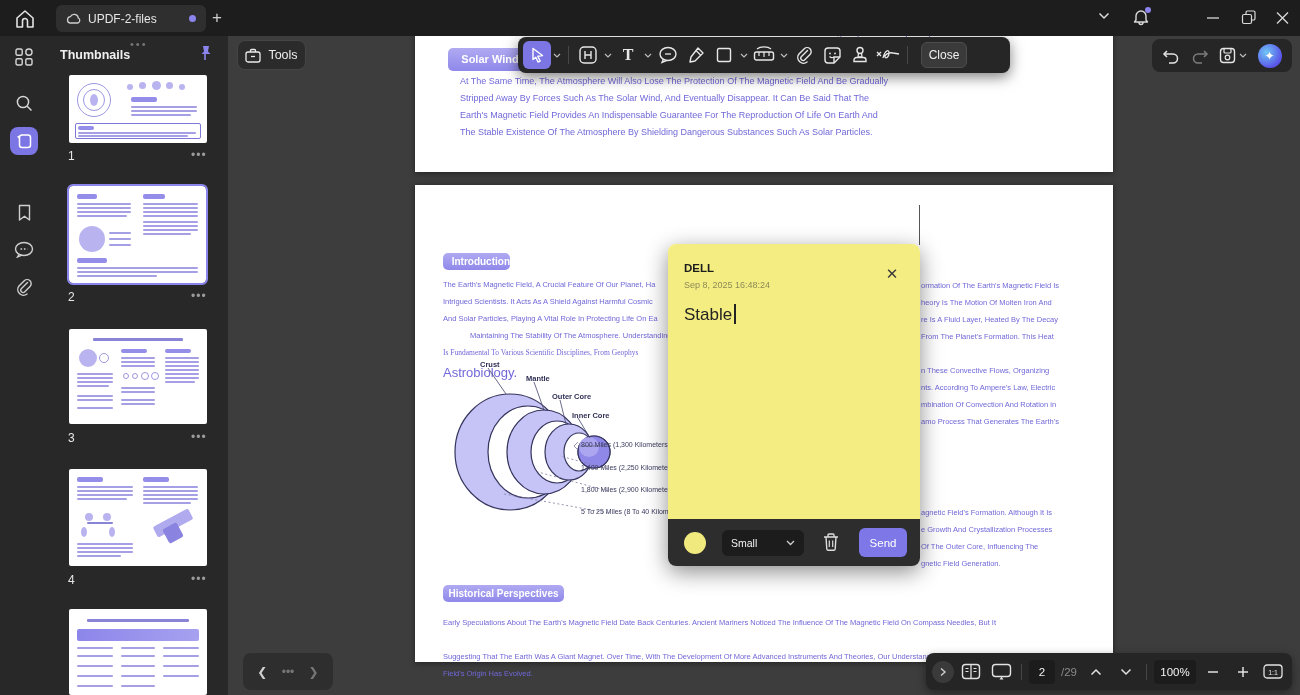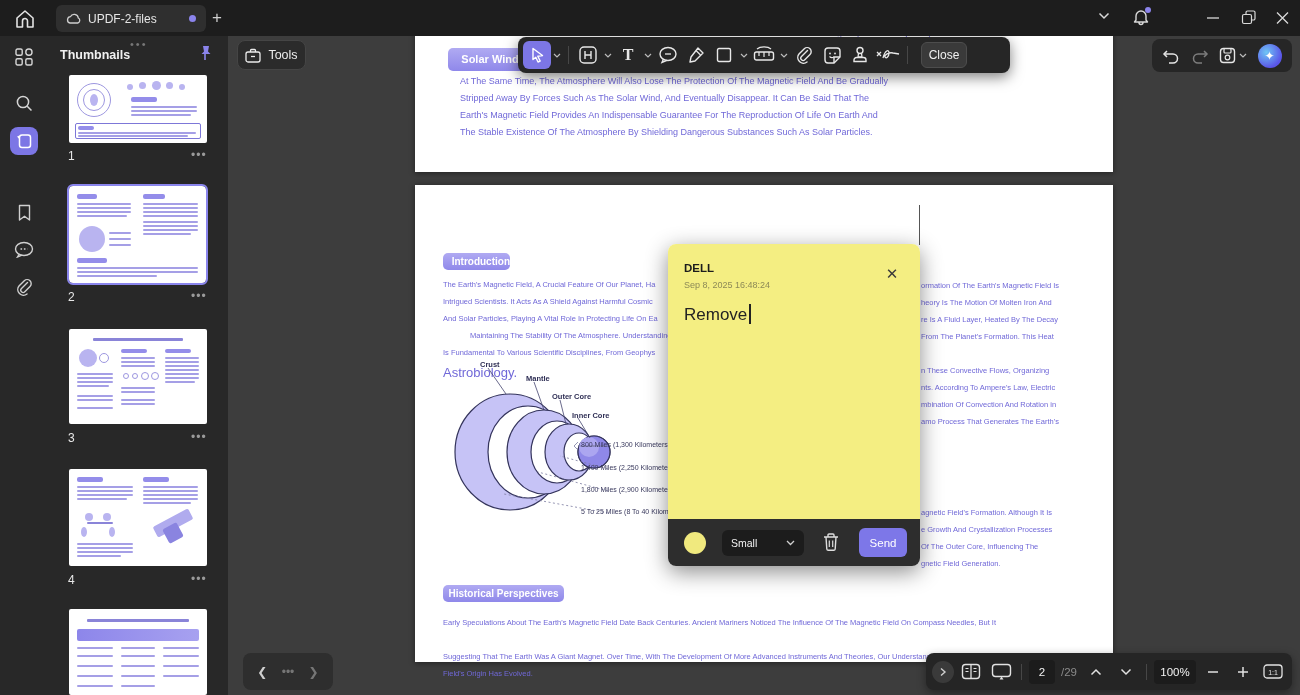--- a/index.html
+++ b/index.html
@@ -360,21 +360,21 @@
     <div class="doc-line" style="left:45px; top:80px; font-size:9px;">Earth's Magnetic Field Provides An Indispensable Guarantee For The Reproduction Of Life On Earth And</div>
     <div class="doc-line" style="left:45px; top:97px; font-size:9px;">The Stable Existence Of The Atmosphere By Shielding Dangerous Substances Such As Solar Particles.</div>
   </div>
 
   <div class="page" id="page2">
     <div class="badge" style="left:28px; top:68px; width:67px; height:17px; font-size:10px; line-height:17px;text-align:right;">Introduction</div>
     <div class="doc-line" style="left:28px; top:95px;  font-size:7.5px;">The Earth's Magnetic Field, A Crucial Feature Of Our Planet, Ha</div>
     <div class="doc-line" style="left:28px; top:112px; font-size:7.5px;">Intrigued Scientists. It Acts As A Shield Against Harmful Cosmic</div>
     <div class="doc-line" style="left:28px; top:129px; font-size:7.5px;">And Solar Particles, Playing A Vital Role In Protecting Life On Ea</div>
     <div class="doc-line" style="left:28px; top:146px; font-size:7.5px;padding-left:27px;">Maintaining The Stability Of The Atmosphere. Understanding Its</div>
-    <div class="doc-line" style="left:28px; top:163px; font-size:7.5px;">Is Fundamental To Various Scientific Disciplines, From Geophys</div>
+    <div class="doc-line" style="left:28px; top:163px; font-size:7.5px;font-family:Liberation Serif, serif;">Is Fundamental To Various Scientific Disciplines, From Geophys</div>
     <div class="doc-line" style="left:28px; top:180px; font-size:13px;">Astrobiology.</div>
 
     <div id="col-divider"></div>
     <div class="badge" id="dynamo-badge" style="left:337px; top:64px; width:84px; height:19px; font-size:10px; line-height:17px;">Dynamo Theory</div>
 
     <div class="doc-line" style="left:506px; top:96px;  font-size:7.5px;">ormation Of The Earth's Magnetic Field Is</div>
     <div class="doc-line" style="left:506px; top:113px; font-size:7.5px;">heory Is The Motion Of Molten Iron And</div>
     <div class="doc-line" style="left:506px; top:130px; font-size:7.5px;">re Is A Fluid Layer, Heated By The Decay</div>
     <div class="doc-line" style="left:506px; top:147px; font-size:7.5px;">From The Planet's Formation. This Heat</div>
     <div class="doc-line" style="left:506px; top:181px; font-size:7.5px;">n These Convective Flows, Organizing</div>
@@ -560,21 +560,21 @@
       </svg>
   </div>
   <div id="ai-avatar">✦</div>
 </div>
 
 <div id="note">
   <div id="note-body">
     <div id="note-author">DELL</div>
     <div id="note-time">Sep 8, 2025 16:48:24</div>
     <div id="note-close">✕</div>
-    <div id="note-text"><span>Remove</span><span id="caret"></span></div>
+    <div id="note-text"><span>Stable</span><span id="caret"></span></div>
   </div>
   <div id="note-toolbar">
     <div id="swatch"></div>
     <div id="size-dd">
       <span>Small</span>
       <svg width="9" height="6" viewBox="0 0 9 6">
           <path d="M1 1 L4.5 4.5 L8 1" fill="none" stroke="#cfcfcf" stroke-width="1.3"></path>
         </svg>
     </div>
     <div id="note-trash">

